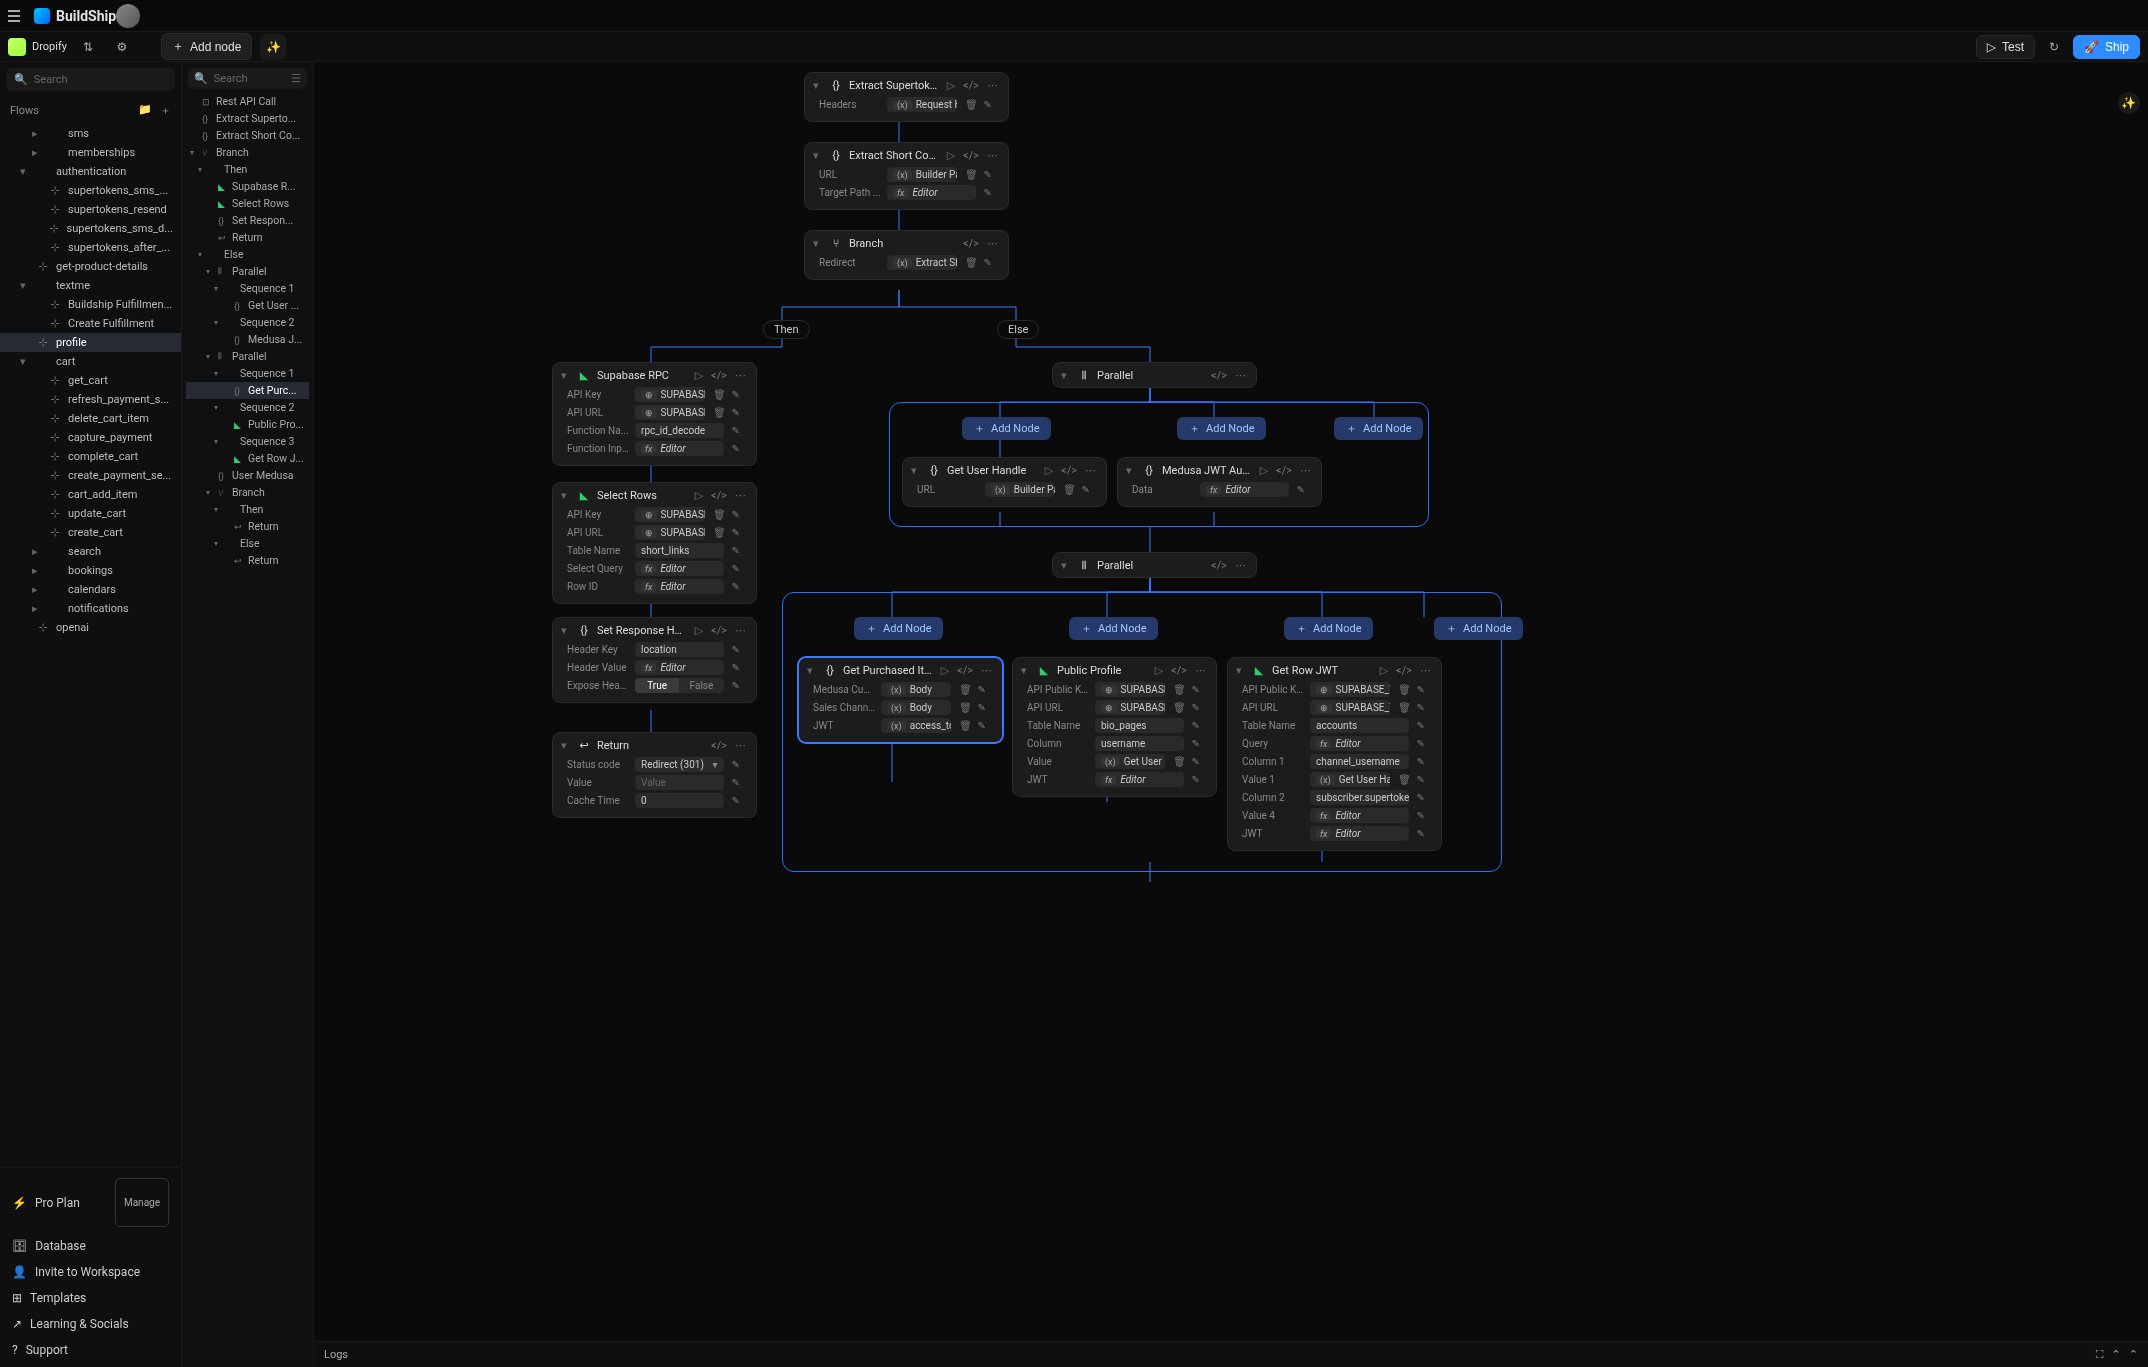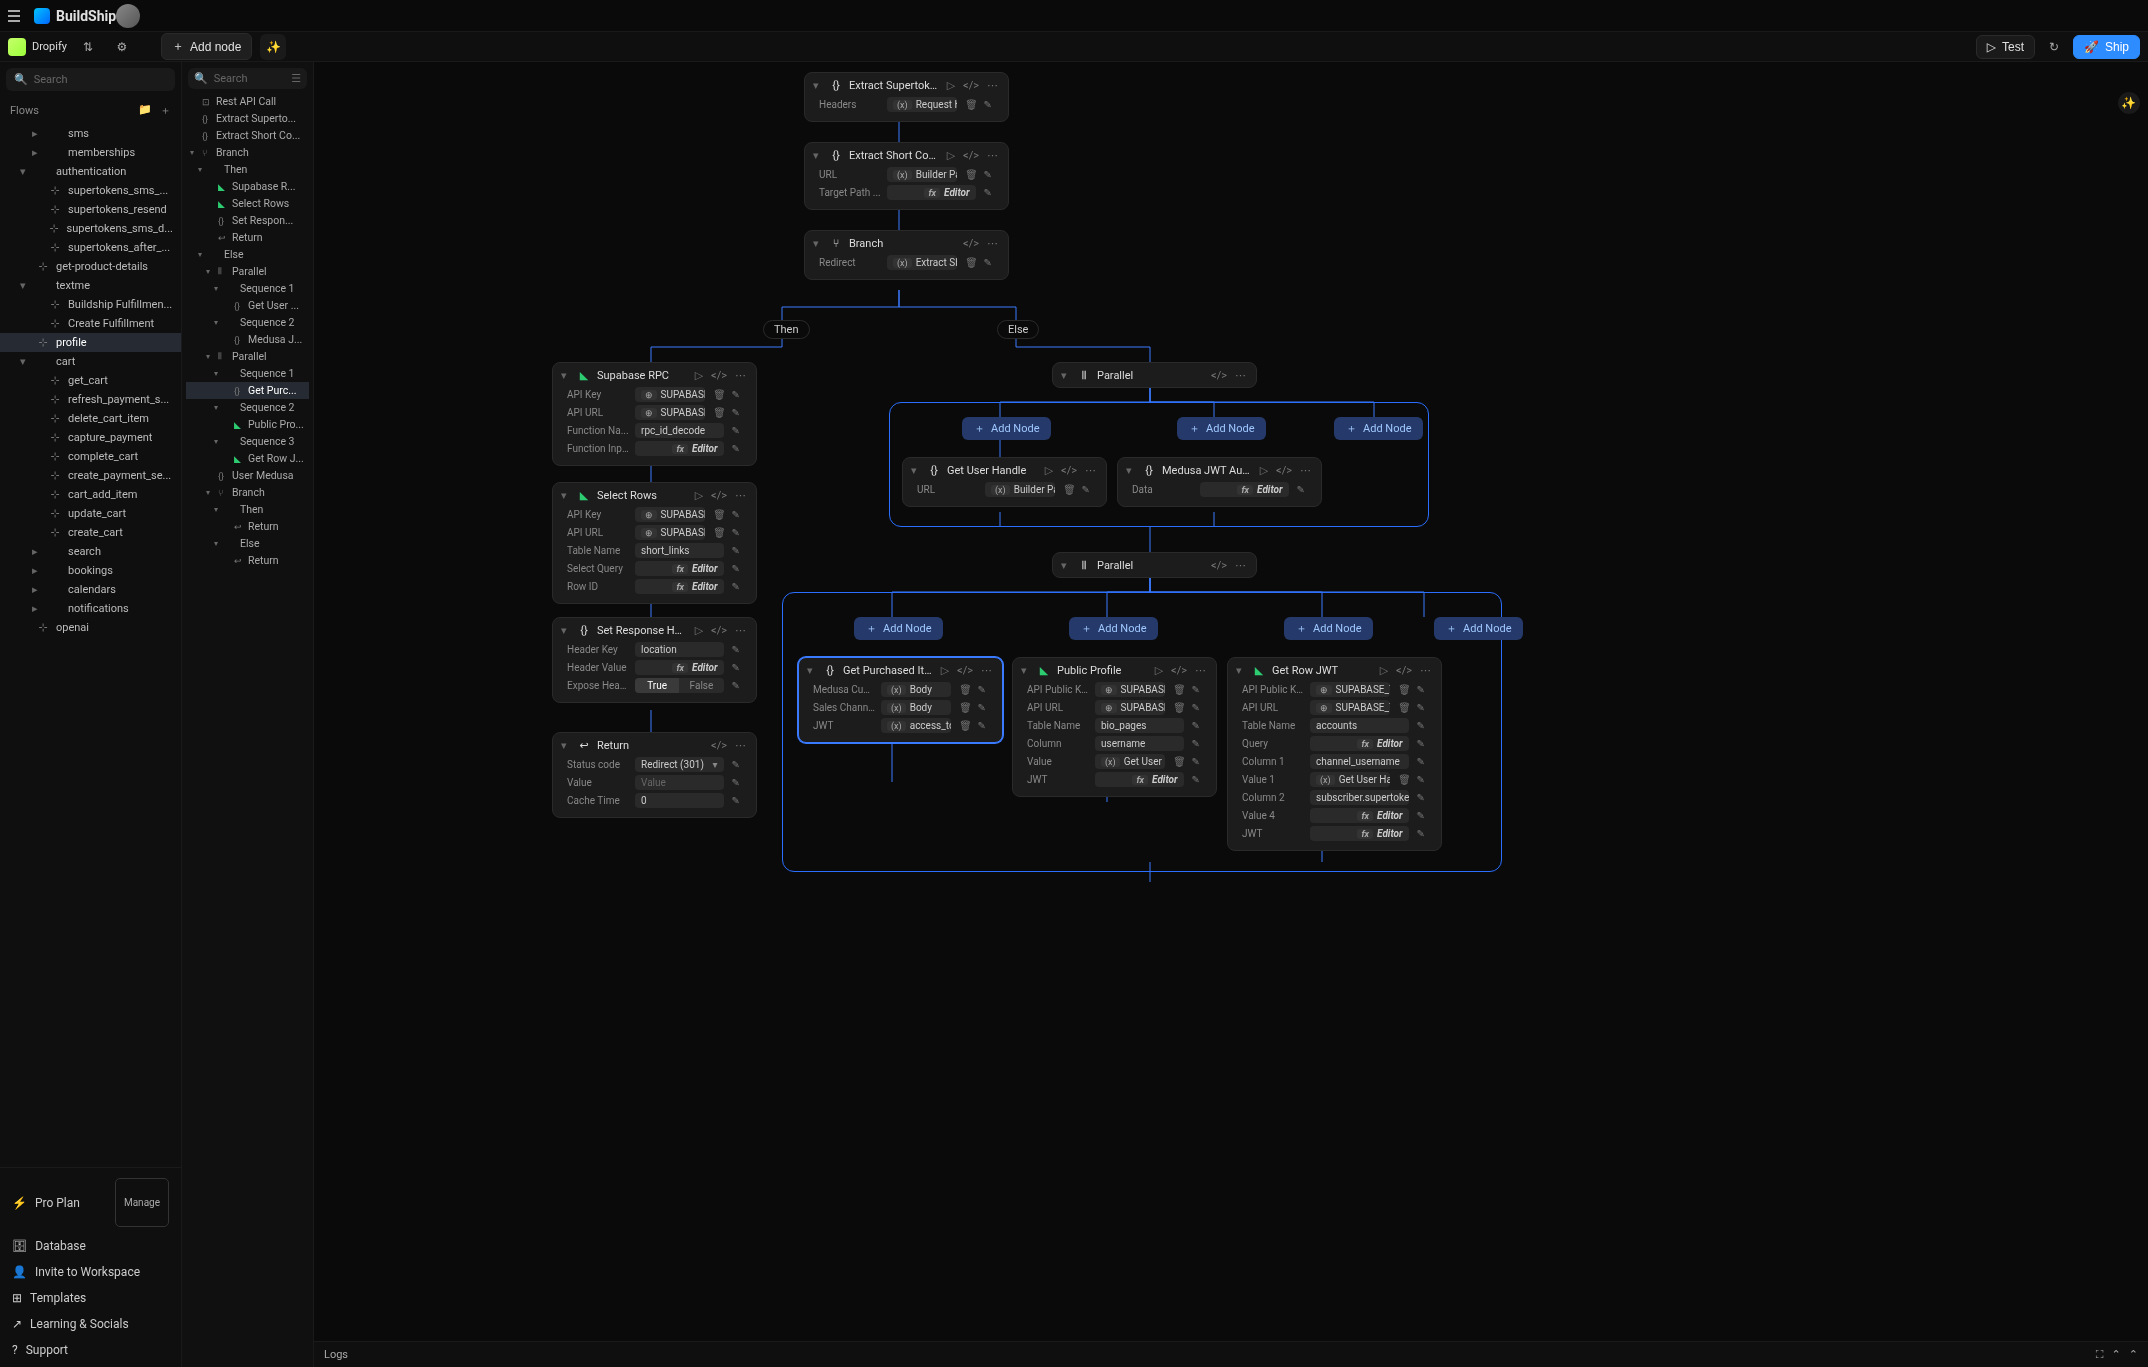--- a/index.html
+++ b/index.html
@@ -198,21 +198,21 @@
   border-radius: 4px;
   padding: 2px 6px;
   font-size: 10px;
   color: #ccc;
   display: flex;
   align-items: center;
   gap: 4px;
   white-space: nowrap;
   overflow: hidden;
 }
-.prop-val.ed { justify-content: flex-end; font-style: italic; font-weight: bold; }
+.prop-val.ed { justify-content: flex-start; font-style: italic; }
 .val-tag { background: #333; border-radius: 3px; padding: 0 4px; font-size: 9px; color: #aaa; }
 .prop-acts { display: flex; gap: 2px; color: #777; font-size: 10px; }
 .prop-acts span { cursor: pointer; padding: 1px 2px; }
 .toggle { display: flex; background: #2a2a2a; border-radius: 4px; overflow: hidden; flex: 1; justify-content: space-between; }
 .toggle div { flex: 1; text-align: center; padding: 2px 0; font-size: 10px; color: #888; }
 .toggle div.on { background: #3a3a3a; color: #fff; }
 .add-node-btn {
   position: absolute;
   background: #253a6a;
   color: #a0c8ff;

